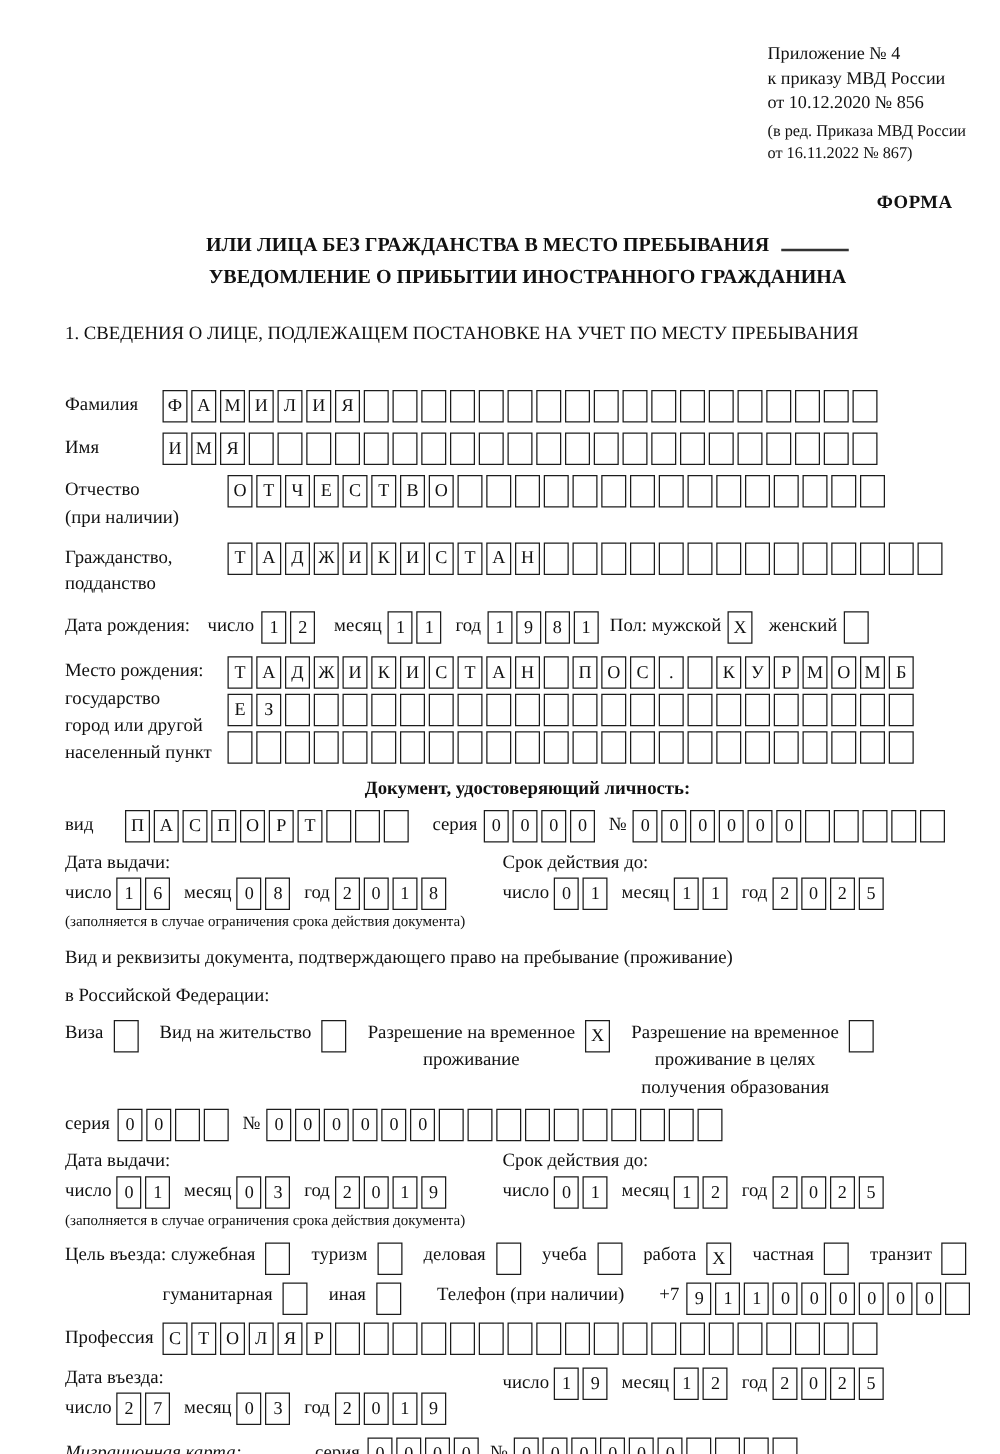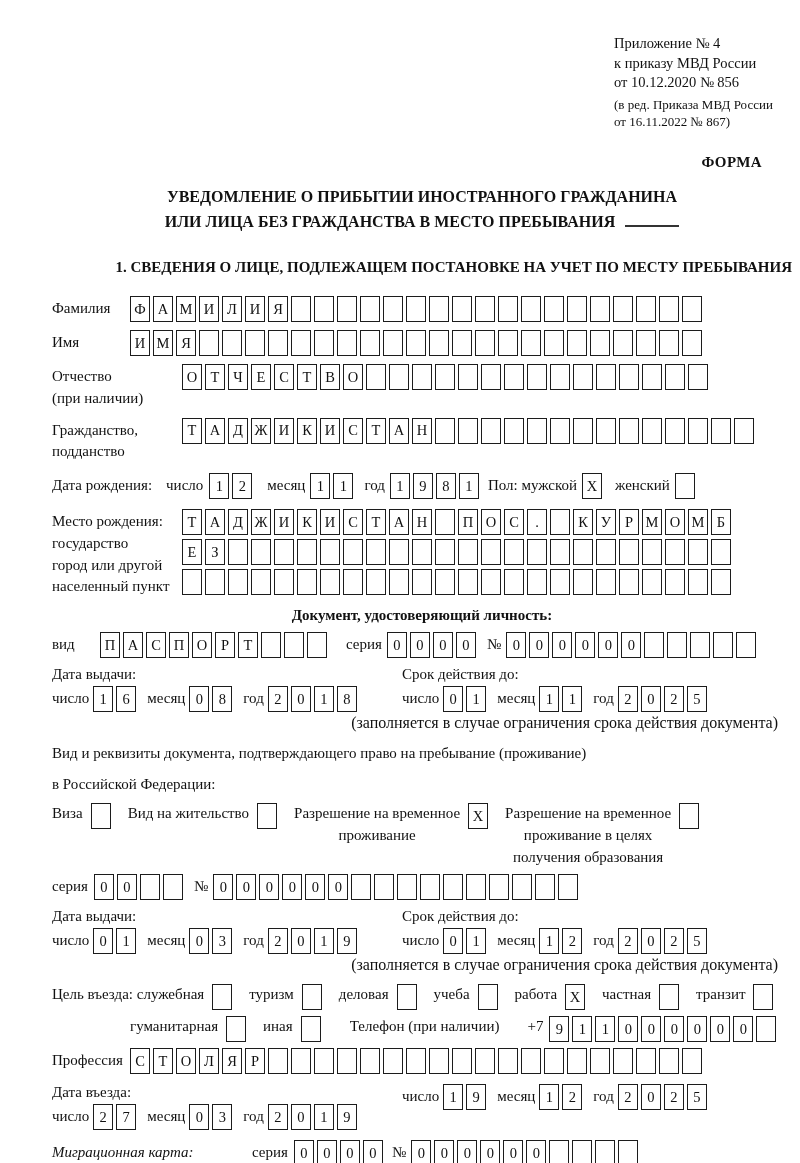--- a/index.html
+++ b/index.html
@@ -6,21 +6,21 @@
   body{width:800px;font-family:"Liberation Serif","DejaVu Serif",serif;font-size:15px;}
   .page{box-sizing:border-box;width:800px;min-height:1163px;padding:34px 8px 16px 52px;background:#fff;}
 
   
   .appendix{width:206px;margin-left:562px;line-height:1.35;font-size:14.5px;}
   .appendix .small{font-size:13px;margin-top:4px;line-height:1.3;}
   .forma{font-weight:bold;text-align:right;padding-right:30px;margin:24px 0 8px;letter-spacing:.4px;}
 
   .title{text-align:center;font-weight:bold;font-size:16px;line-height:1.55;margin:14px 0 4px;}
   .title .blank{display:inline-block;width:54px;height:13px;border-bottom:2.2px solid #333;margin-left:10px;}
-  .sec-heading{font-weight:bold;text-align:right;font-size:15px;margin:24px 0 20px;white-space:nowrap;}
+  .sec-heading{font-weight:normal;text-align:left;font-size:15px;margin:24px 0 36px;white-space:nowrap;}
 
   
   .cells{display:inline-flex;flex-wrap:nowrap;vertical-align:top;}
   .cell{flex:none;display:inline-flex;align-items:center;justify-content:center;
         width:18px;height:24px;border:1.5px solid #1c1c1c;margin-right:3px;
         font-size:14.5px;line-height:1;background:#fff;}
 
   .row{display:flex;align-items:flex-start;margin-bottom:8px;}
   .lbl{flex:none;line-height:1.45;}
   .w78{width:78px;}  .w130{width:130px;} .w118{width:118px;} .w48{width:48px;}
@@ -30,21 +30,21 @@
   .gap-s{margin-right:5px;} .gap-m{margin-left:12px;margin-right:5px;}
 
   
   .two-col{display:flex;margin-bottom:2px;}
   .col-l{width:350px;flex:none;}
   .col-r{flex:1;}
   .dhead{text-align:left;margin-bottom:3px;}
   .dgroup{display:flex;align-items:center;}
   .dgroup .lbl{margin-right:4px;}
   .dgroup .cells{margin-right:8px;}
-  .fill-note{font-size:16px;text-align:right;padding-right:14px;margin:1px 0 10px;}
+  .fill-note{font-size:12px;text-align:left;padding-right:14px;margin:1px 0 10px;}
 
   .plain-line{margin:4px 0 8px;line-height:1.5;}
   .chk-row{display:flex;align-items:flex-start;margin-bottom:6px;}
   .chk-item{display:flex;align-items:flex-start;margin-right:14px;}
   .chk-item .txt{margin-right:8px;line-height:1.45;}
   .ctr{text-align:center;}
   .center-bold{font-weight:bold;text-align:center;margin:4px 0 8px;}
 </style>
 </head>
 <body>
@@ -57,24 +57,24 @@
     <div>от 10.12.2020 № 856</div>
     <div class="small">
       <div>(в ред. Приказа МВД России</div>
       <div>от 16.11.2022 № 867)</div>
     </div>
   </div>
 
   <div class="forma">ФОРМА</div>
 
   <div class="title">
-    <div>УВЕДОМЛЕНИЕ О ПРИБЫТИИ ИНОСТРАННОГО ГРАЖДАНИНА</div>
     <div>
       <span>ИЛИ ЛИЦА БЕЗ ГРАЖДАНСТВА В МЕСТО ПРЕБЫВАНИЯ</span><span class="blank"></span>
     </div>
+    <div>УВЕДОМЛЕНИЕ О ПРИБЫТИИ ИНОСТРАННОГО ГРАЖДАНИНА</div>
   </div>
 
   <div class="sec-heading">1. СВЕДЕНИЯ О ЛИЦЕ, ПОДЛЕЖАЩЕМ ПОСТАНОВКЕ НА УЧЕТ ПО МЕСТУ ПРЕБЫВАНИЯ</div>
 
   <div class="row">
     <span class="lbl w78 mt2">Фамилия</span>
     <span class="cells">
         <span class="cell">Ф</span>
         <span class="cell">А</span>
         <span class="cell">М</span>

